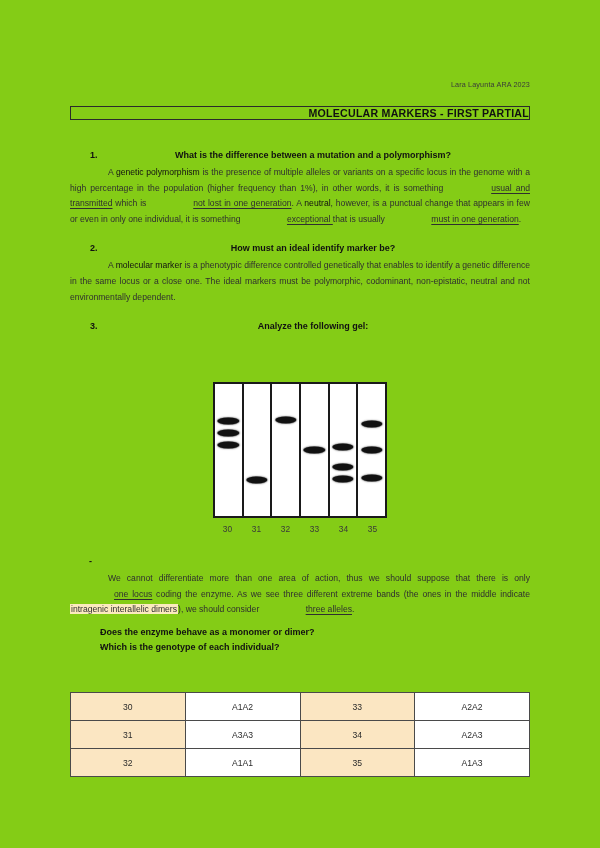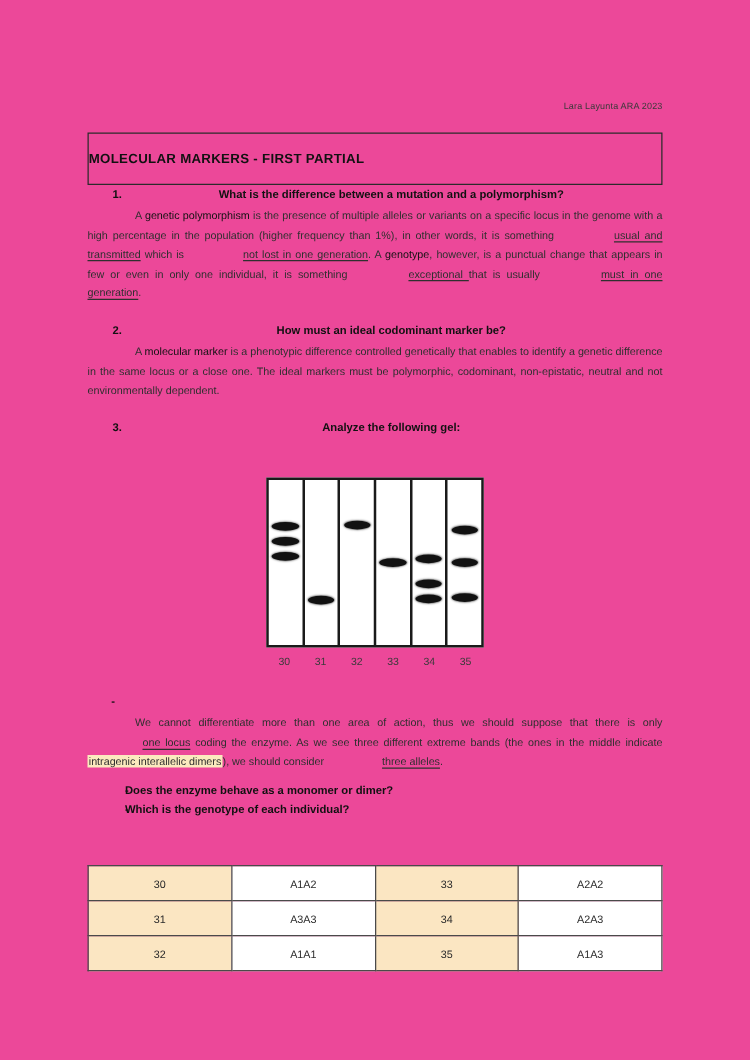--- a/index.html
+++ b/index.html
@@ -13,42 +13,42 @@
     position: relative;
     font-family: "Liberation Sans", sans-serif;
     color: #231f20;
     overflow: hidden;
   }
   .page {
     position: absolute;
     left: 0; top: 0;
     width: 600px;
     height: 848px;
-    background: #ec4899;
+    background: #84cc16;
   }
   .header-line {
     position: absolute;
     right: 70px;
     top: 80px;
     font-size: 7.2px;
     letter-spacing: 0.15px;
     color: #3a3a3a;
     white-space: nowrap;
   }
   .title-box {
     position: absolute;
     left: 70px;
     top: 106px;
     width: 460px;
-    height: 42px;
+    height: 14px;
     border: 1.4px solid #2b2b2b;
     box-sizing: border-box;
     display: flex;
     align-items: center;
-    justify-content: flex-start;
+    justify-content: flex-end;
   }
   .title-box .title-text {
     font-size: 10.6px;
     font-weight: bold;
     letter-spacing: 0.25px;
     color: #111111;
   }
   .content {
     position: absolute;
     left: 70px;
@@ -192,27 +192,27 @@
 
     <div class="q-head">
       <span class="q-num">1.</span>
       <span class="q-text">What is the difference between a mutation and a polymorphism?</span>
     </div>
     <p class="para">
       A <b>genetic polymorphism</b> is the presence of multiple alleles or variants on a specific
       locus in the genome with a high percentage in the population (higher frequency than 1%), in
       other words, it is something <span class="u">usual and transmitted</span> which is
       <span class="u">not lost in one generation</span>. A
-      <b>genotype</b>, however, is a punctual change that appears in few or even in only one individual, it is
+      <b>neutral</b>, however, is a punctual change that appears in few or even in only one individual, it is
       something <span class="u">exceptional </span>that is usually <span class="u">must in one generation</span>.
     </p>
 
     <div class="q-head sec2">
       <span class="q-num">2.</span>
-      <span class="q-text">How must an ideal codominant marker be?</span>
+      <span class="q-text">How must an ideal identify marker be?</span>
     </div>
     <p class="para">
       A <b>molecular marker</b> is a phenotypic difference controlled genetically that enables to
       identify a genetic difference in the same locus or a close one. The ideal markers must be
       polymorphic, codominant, non-epistatic, neutral and not environmentally dependent.
     </p>
 
     <div class="q-head sec3">
       <span class="q-num">3.</span>
       <span class="q-text">Analyze the following gel:</span>

